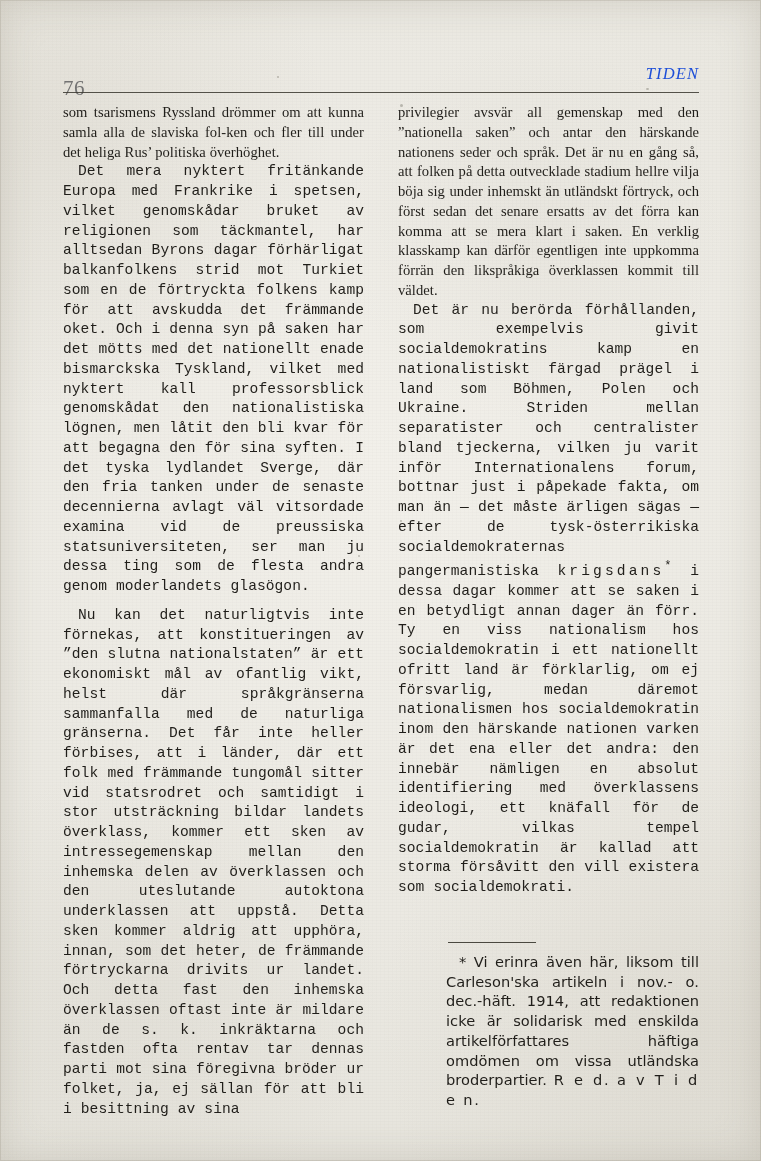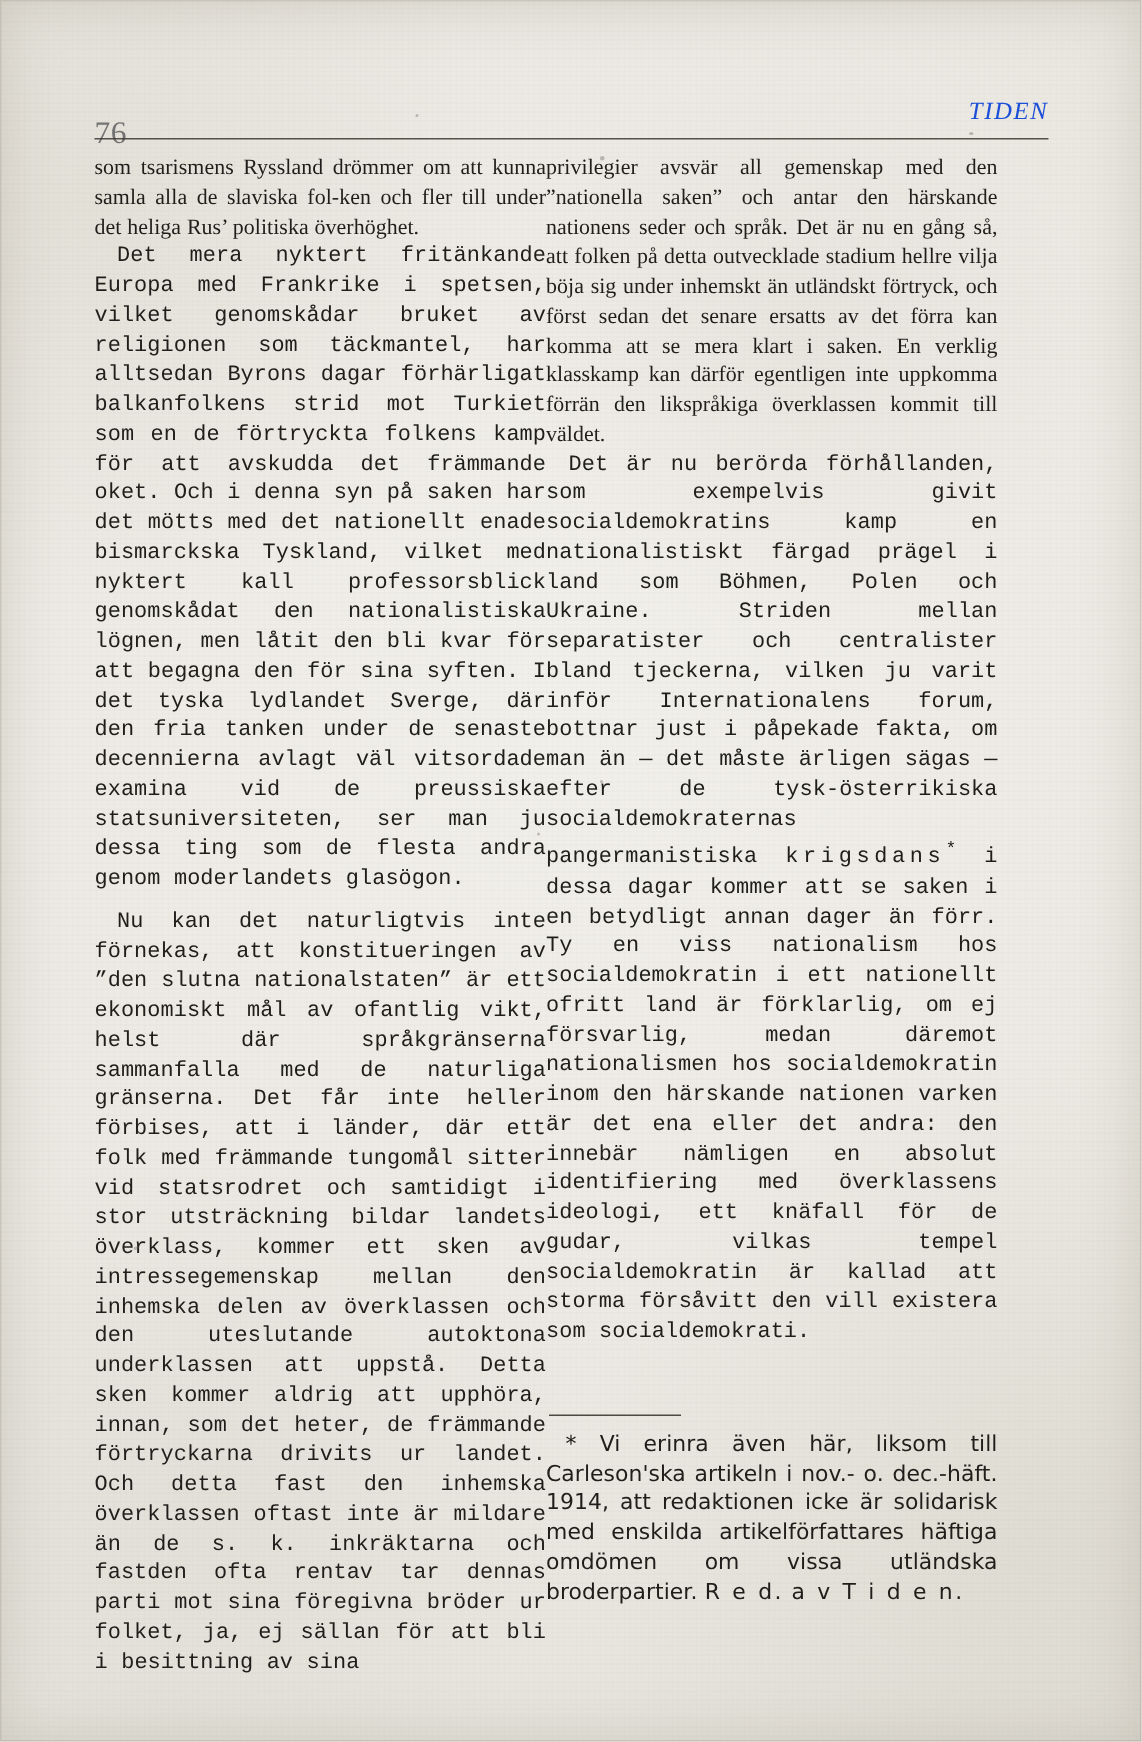--- a/index.html
+++ b/index.html
@@ -93,20 +93,21 @@
     opacity: .85;
   }
 
   
   .columns {
     position: absolute;
     left: 63px;
     top: 103px;
     width: 636px;
     display: flex;
+    gap: 34px;
   }
   .col {
     width: 301px;
   }
   .col p {
     margin: 0;
     text-align: justify;
     text-justify: inter-word;
     font-size: 14.6px;
     line-height: 19.75px;
@@ -130,20 +131,21 @@
   }
   .astk {
     font-size: 12px;
     vertical-align: super;
     letter-spacing: 0;
   }
 
   
   .footnote-wrap {
     margin-top: 44px;
+    margin-left: 48px;
   }
   .fn-rule {
     width: 88px;
     height: 0;
     border-top: 1.6px solid #3a372f;
     margin: 0 0 9px 2px;
     opacity: .9;
   }
   .footnote {
     margin: 0;

